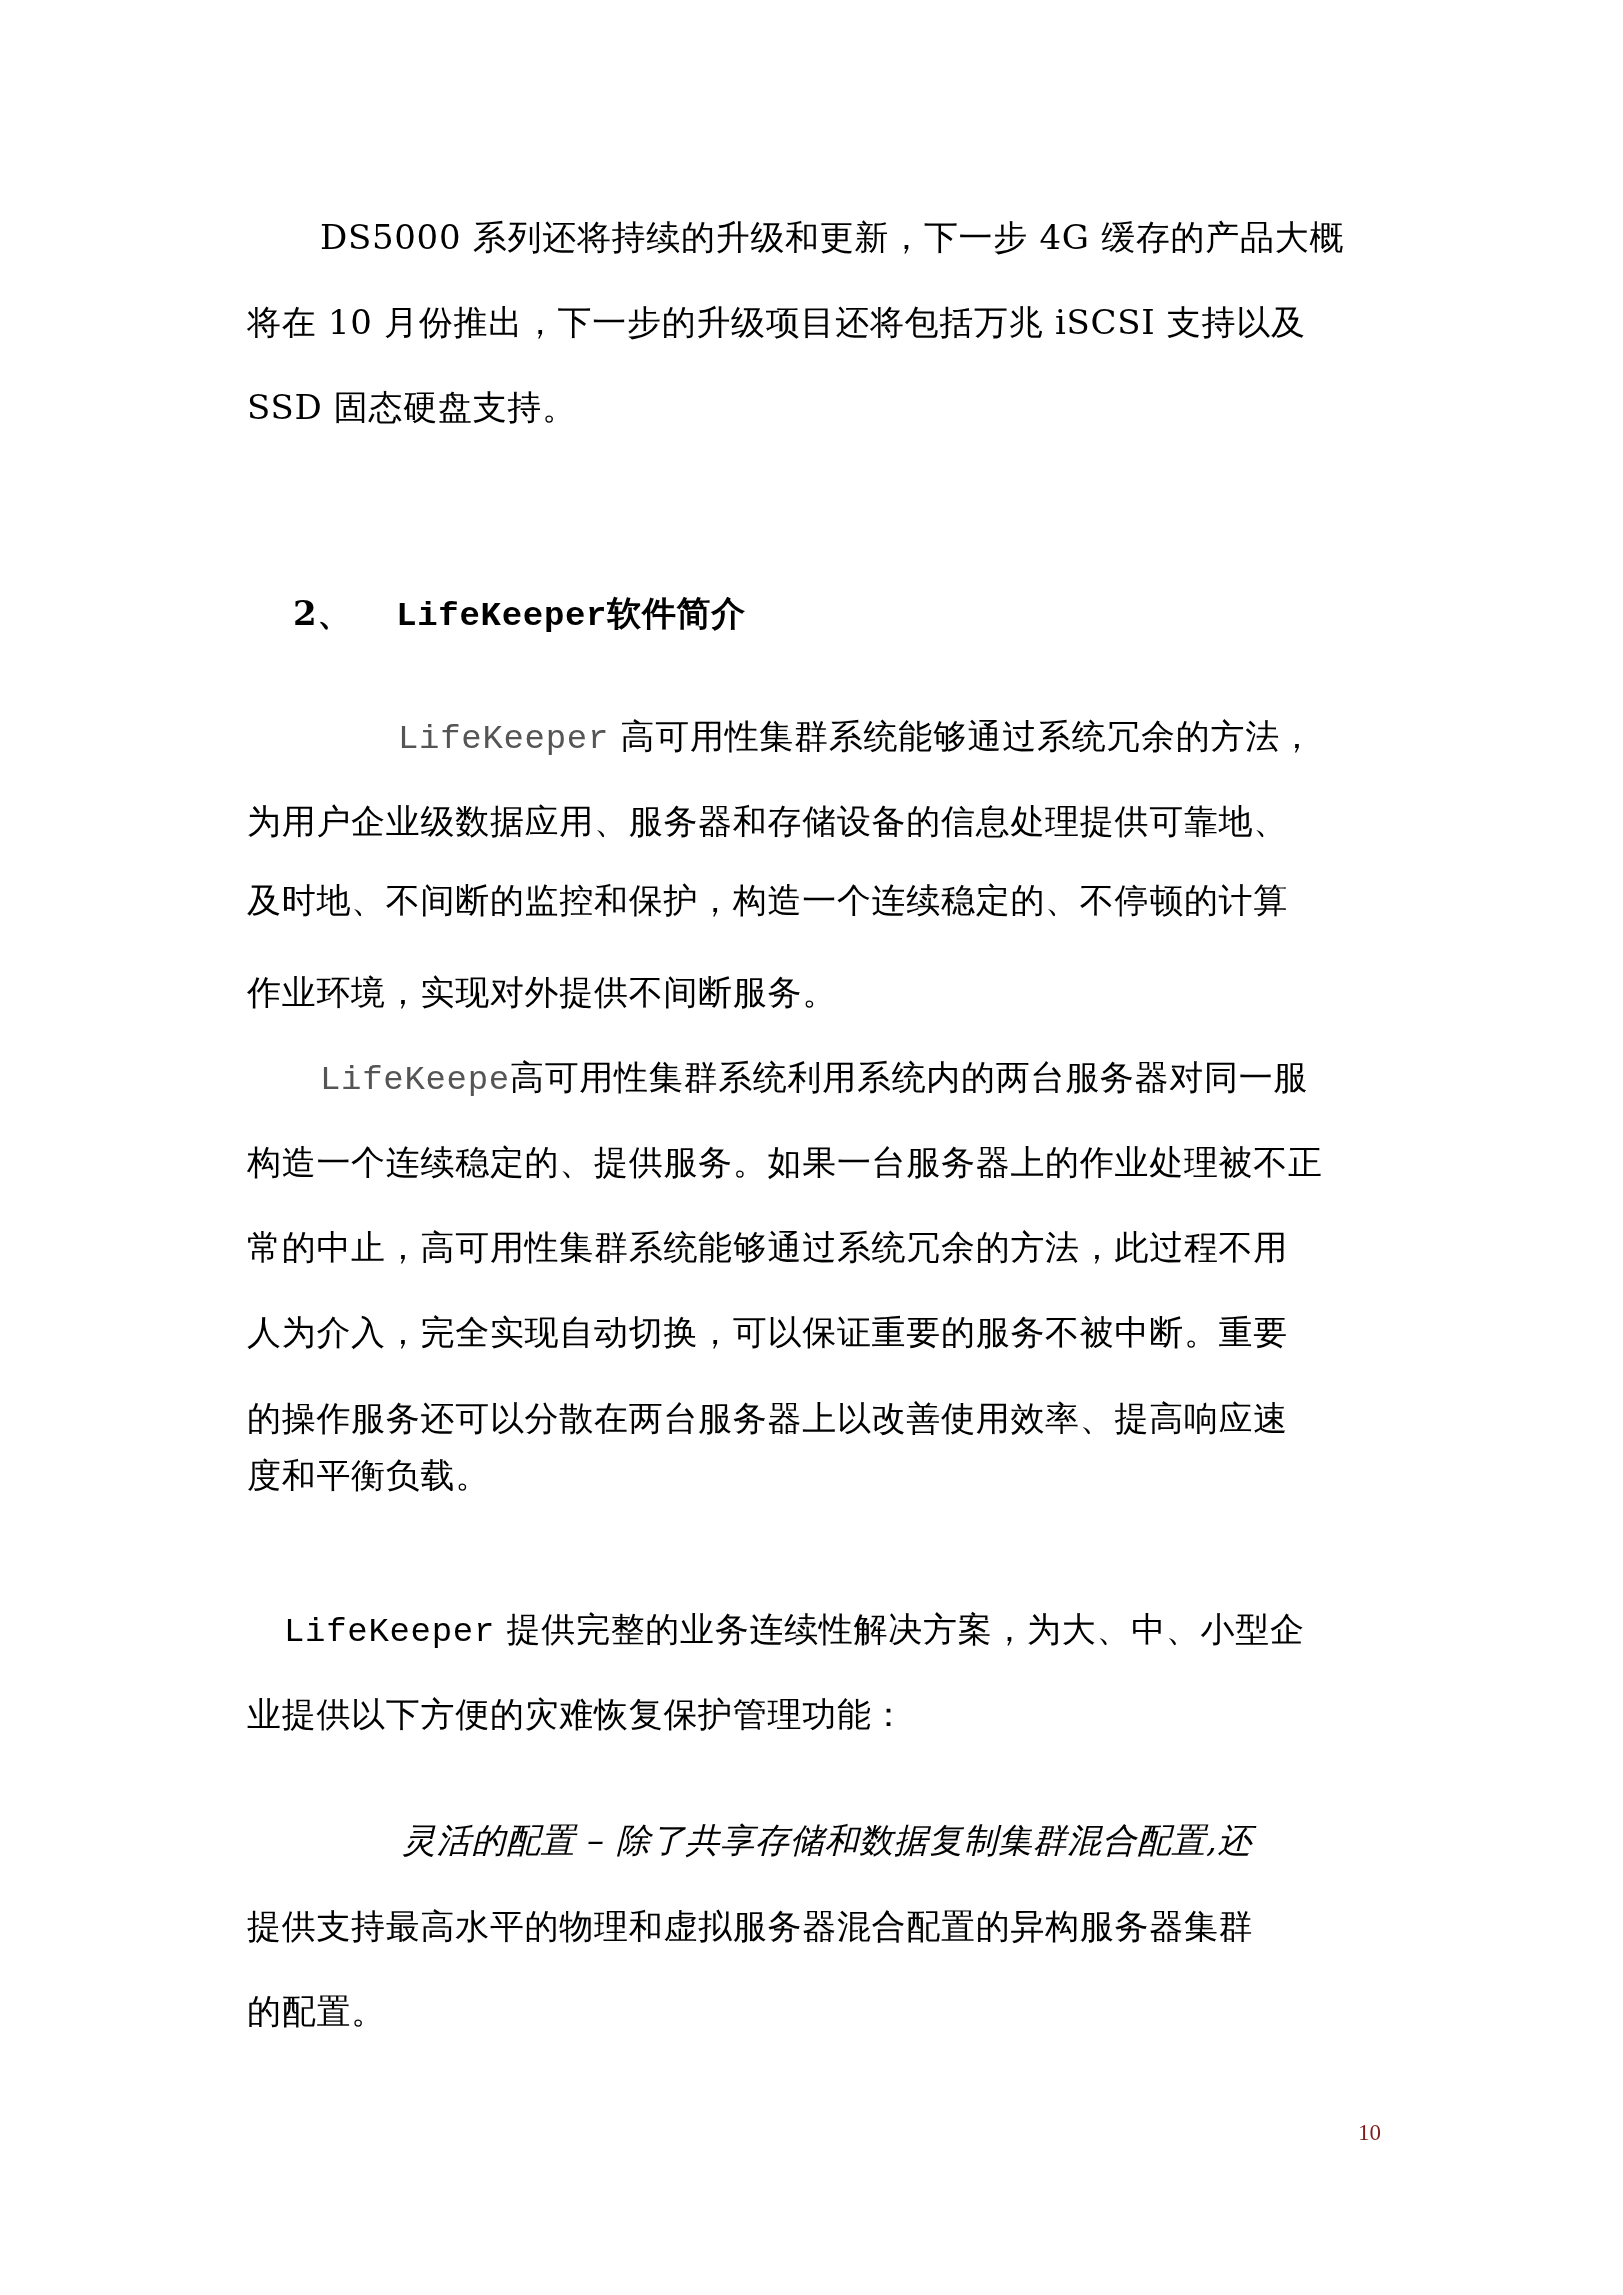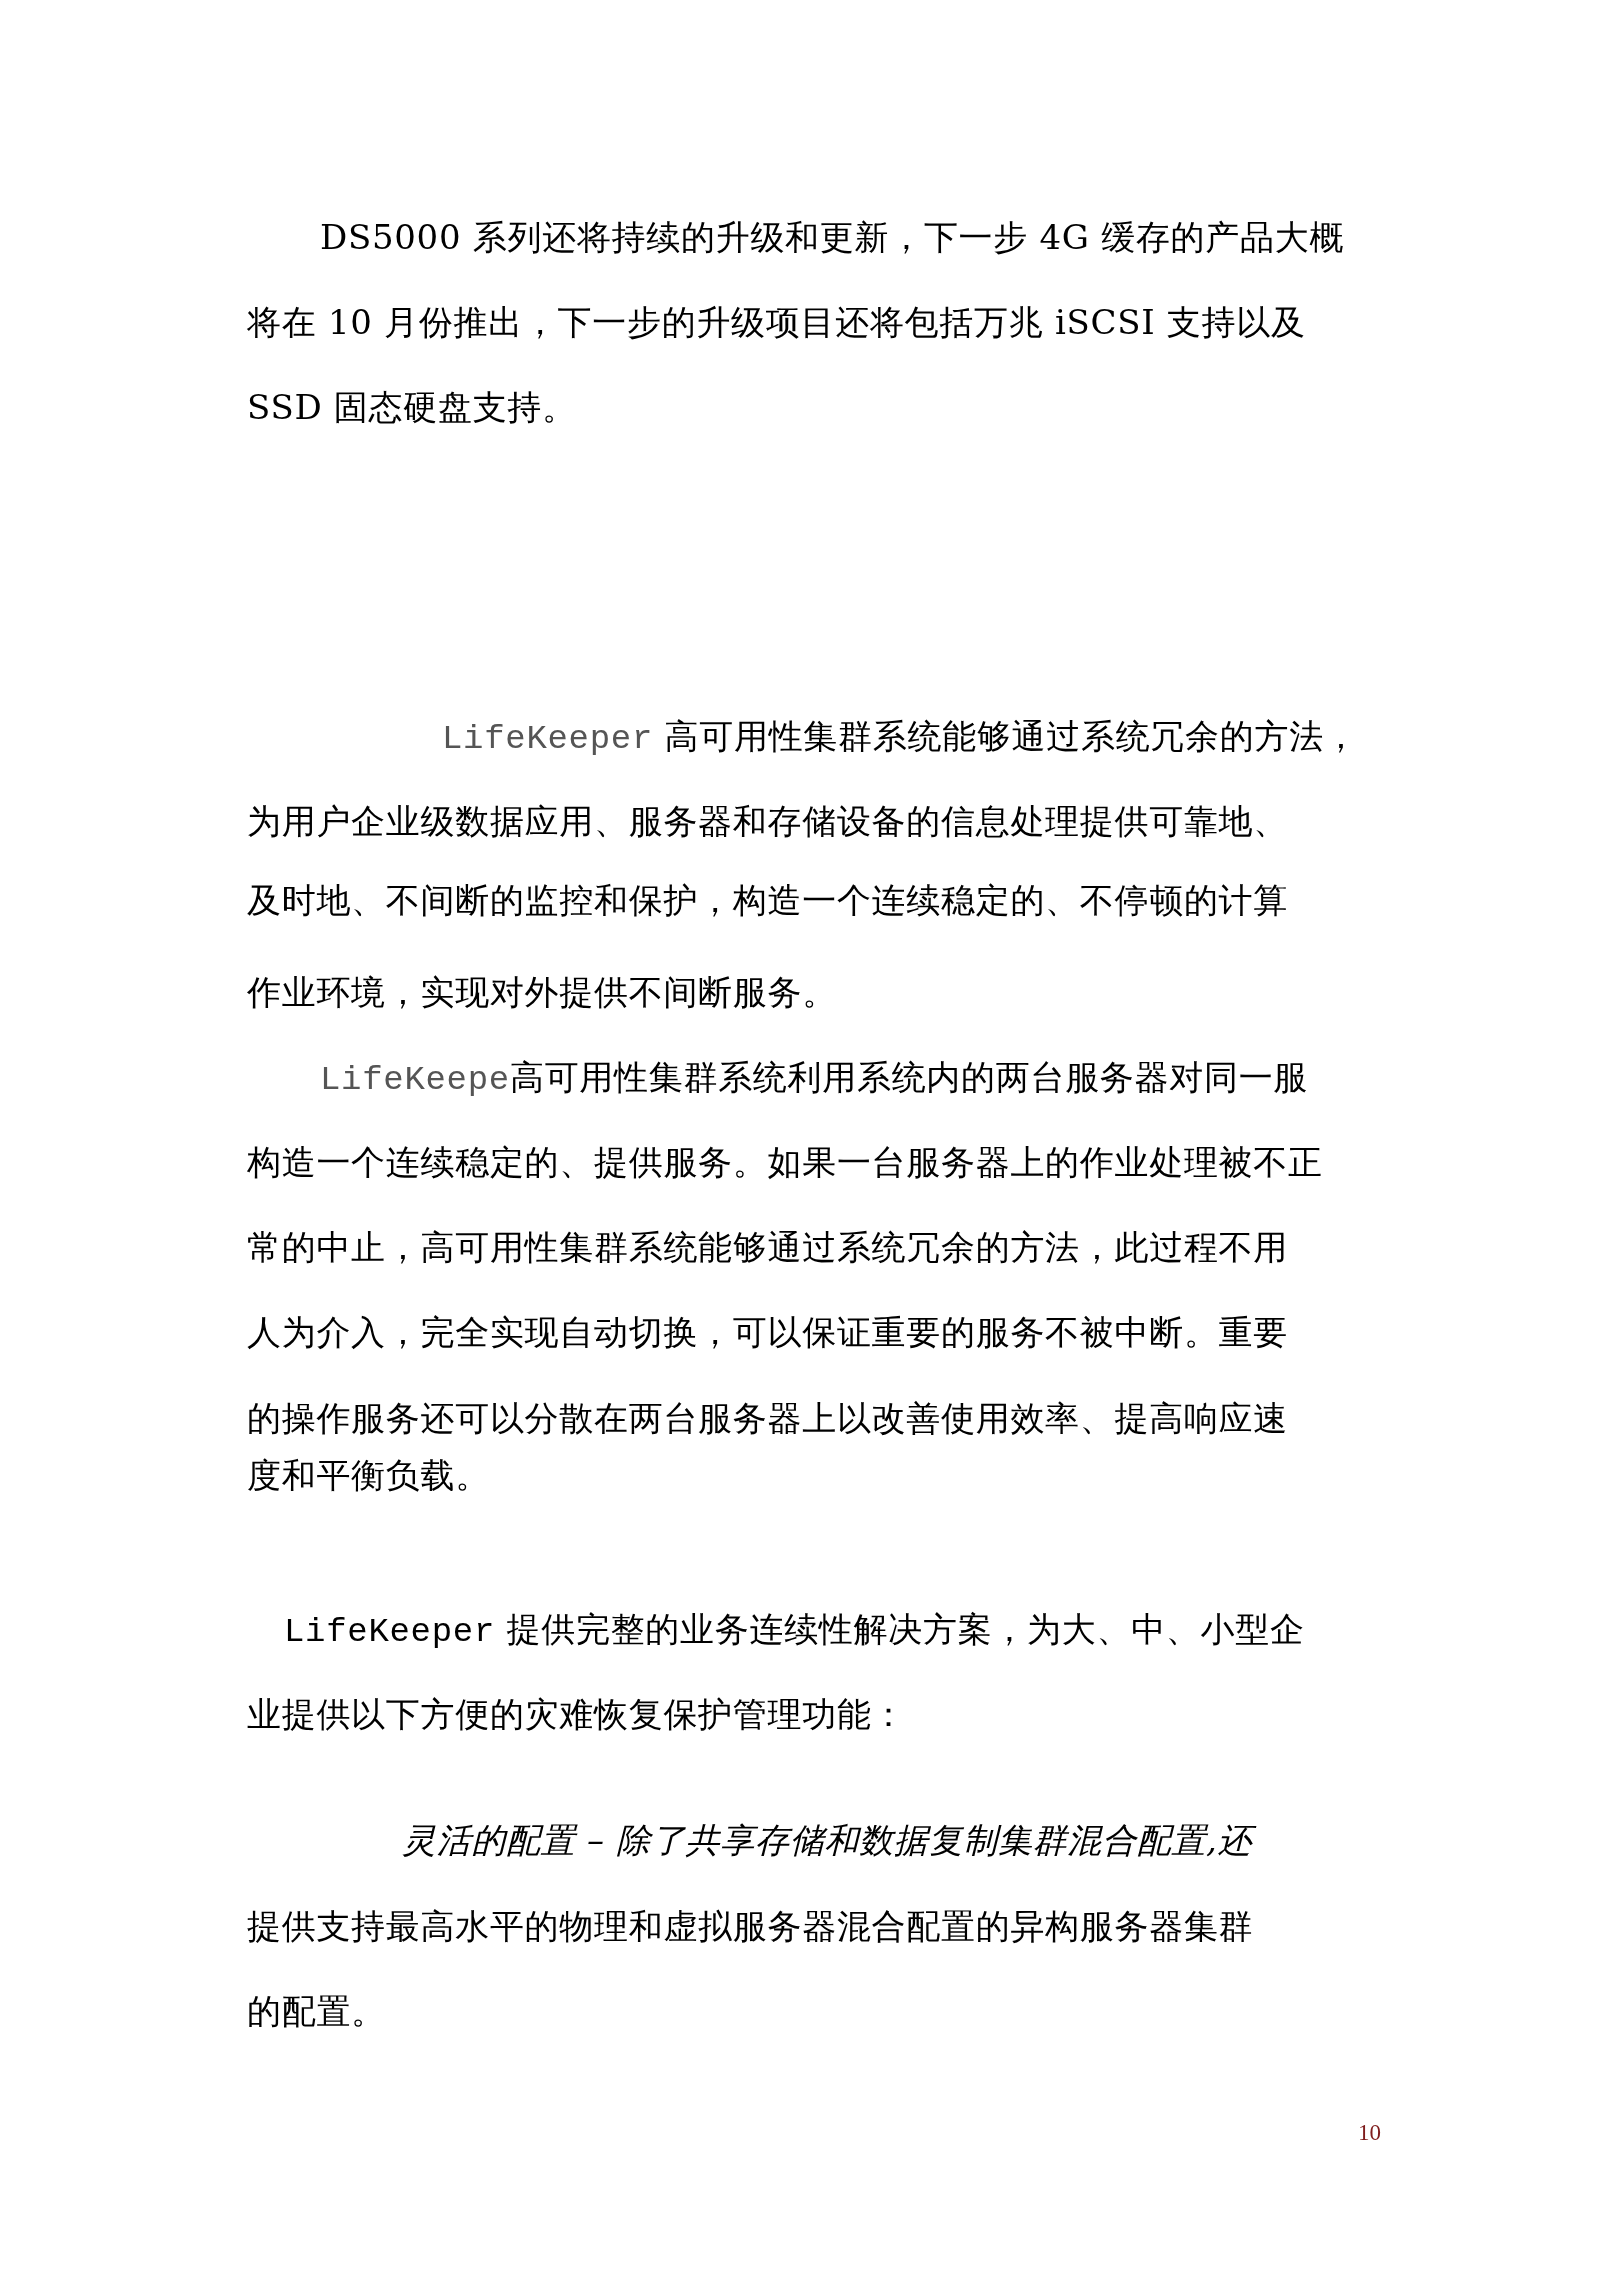--- a/index.html
+++ b/index.html
@@ -31,23 +31,28 @@
 <body>
 
 <div class="page">
 
   <div>
     <div class="line" style="left:320px; top:217px;">DS5000 系列还将持续的升级和更新，下一步 4G 缓存的产品大概</div>
     <div class="line" style="top:302px;">将在 10 月份推出，下一步的升级项目还将包括万兆 iSCSI 支持以及</div>
     <div class="line" style="top:387px;">SSD 固态硬盘支持。</div>
   </div>
 
+  <div class="line heading" style="left:293px; top:593px;">
+    <span>2、</span>
+    <span style="display:inline-block; width:19px;"></span>
+    <span class="mono">LifeKeeper软件简介</span>
+  </div>
 
   <div>
-    <div class="line" style="left:442px; top:716px;text-align:center;">
+    <div class="line" style="left:398px; top:716px;text-align:center;">
       <span class="mono gray">LifeKeeper</span>
       <span>高可用性集群系统能够通过系统冗余的方法，</span>
     </div>
     <div class="line" style="top:801px;">为用户企业级数据应用、服务器和存储设备的信息处理提供可靠地、</div>
     <div class="line" style="top:880px;">及时地、不间断的监控和保护，构造一个连续稳定的、不停顿的计算</div>
     <div class="line" style="top:972px;">作业环境，实现对外提供不间断服务。</div>
   </div>
 
   <div>
     <div class="line" style="left:320px; top:1057px;">

